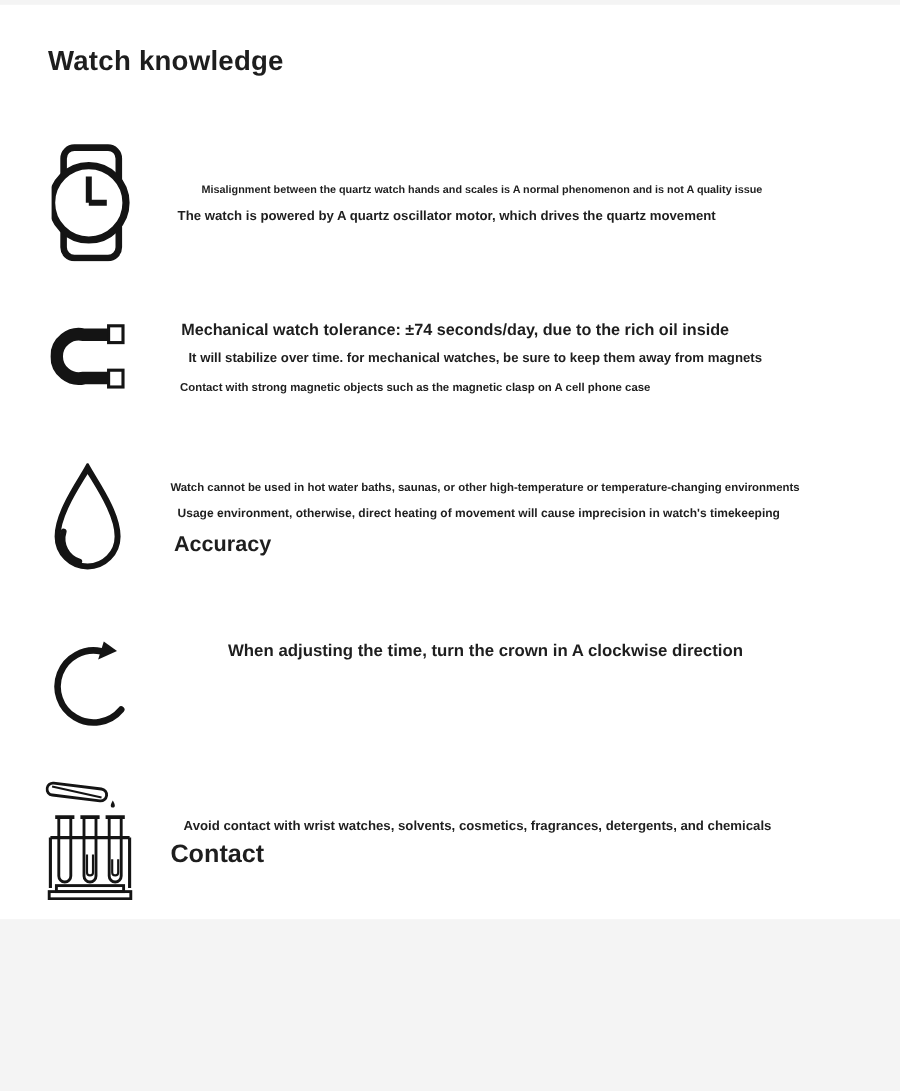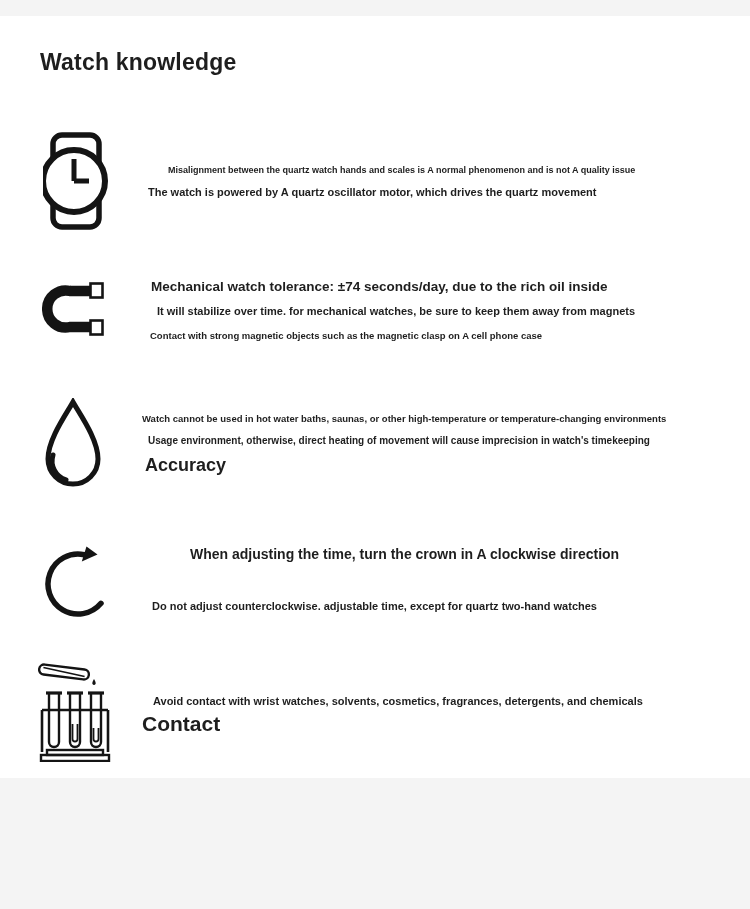--- a/index.html
+++ b/index.html
@@ -10,21 +10,21 @@
   * { margin: 0; padding: 0; box-sizing: border-box; }
   html, body { background: #f4f4f4; }
   .page {
     position: relative;
     width: 750px;
     height: 762px;
     background: var(--background, #fff);
     font-family: "Liberation Sans", "DejaVu Sans", sans-serif;
     color: var(--ink, #1e1e1e);
     overflow: hidden;
-    margin: 16px auto;
+    margin: 4px auto;
   }
   .title {
     position: absolute;
     left: 40px; top: 33px;
     font-size: 23px;
     font-weight: 700;
     letter-spacing: 0.2px;
     white-space: nowrap;
   }
   .line {
@@ -112,21 +112,20 @@
   <div class="line s2l0">Watch cannot be used in hot water baths, saunas, or other high-temperature or temperature-changing environments</div>
   <div class="line s2l2">Accuracy</div>
 
   <div class="icon ic-arrow">
     <svg width="68" height="82" viewBox="0 0 68 82" fill="none" stroke="currentColor">
       <path d="M56,67.3 A30,30 0 1 1 39.2,18.7" stroke-width="5.5" stroke-linecap="round"></path>
       <polygon points="52.5,18.5 36.8,25.5 41.5,10.5" fill="currentColor" stroke="none"></polygon>
     </svg>
   </div>
   <div class="line s3l0">When adjusting the time, turn the crown in A clockwise direction</div>
-  <div class="line s3l2">Do not adjust counterclockwise. adjustable time, except for quartz two-hand watches</div>
 
   <div class="icon ic-tubes">
     <svg width="74" height="102" viewBox="0 0 74 102" fill="none" stroke="currentColor">
       <g transform="rotate(7 26 12)">
         <rect x="1" y="7" width="50" height="10" rx="5" stroke-width="2.4"></rect>
         <line x1="5" y1="10" x2="47" y2="14" stroke-width="1.6"></line>
       </g>
       <path d="M56,19 c-2,3.5 -2.5,5.5 0,6 c2.5,-0.5 2,-2.5 0,-6 Z" fill="currentColor" stroke="none"></path>
       <line x1="4" y1="50" x2="70" y2="50" stroke-width="2.6"></line>
       <line x1="4" y1="50" x2="4" y2="92" stroke-width="2.6"></line>

